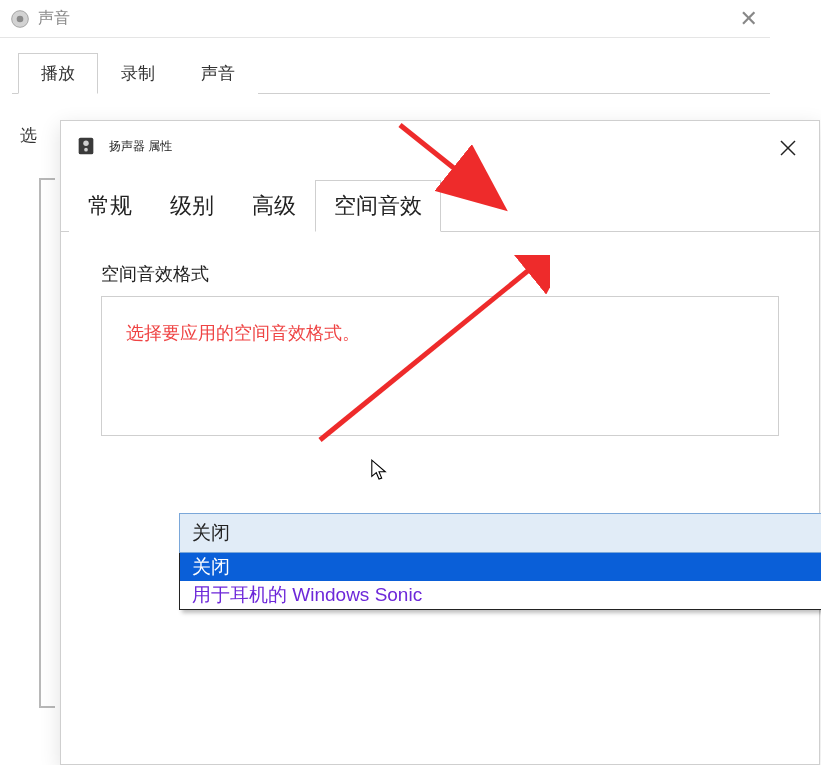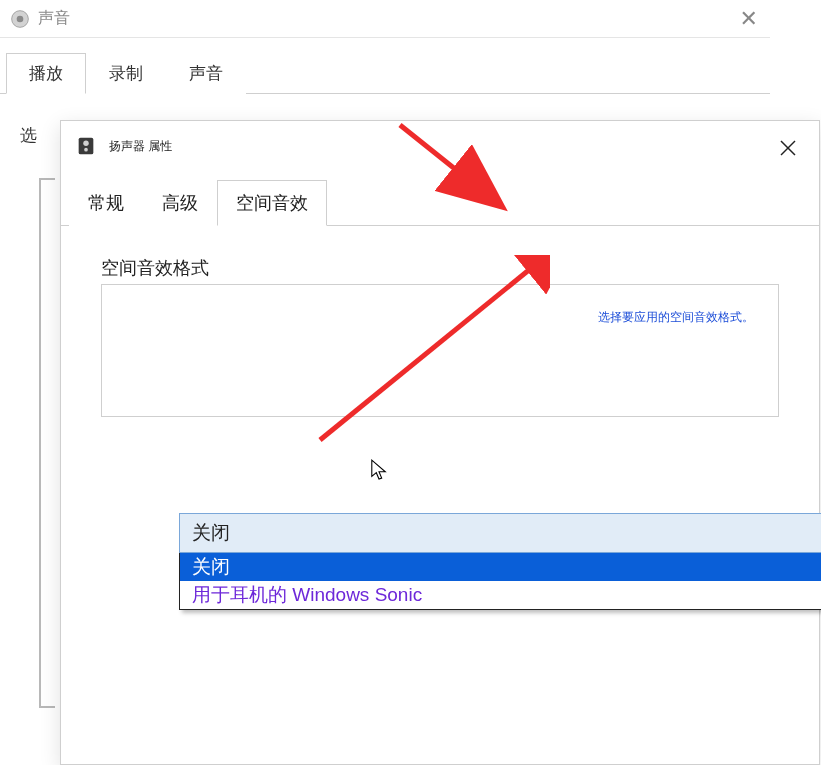--- a/index.html
+++ b/index.html
@@ -52,20 +52,21 @@
       color: #888;
       font-size: 22px;
       cursor: pointer;
     }
 
     .bg-tabs {
       display: flex;
       margin-top: 14px;
       padding-left: 6px;
       border-bottom: 1px solid #cfcfcf;
+      margin-left: 12px;
     }
     .bg-tab {
       padding: 8px 22px;
       font-size: 17px;
       color: #333;
       border: 1px solid transparent;
       border-bottom: none;
       cursor: pointer;
       position: relative;
       top: 1px;
@@ -136,51 +137,50 @@
     }
 
     .fg-tabs {
       display: flex;
       margin-top: 8px;
       padding-left: 8px;
       border-bottom: 1px solid #cfcfcf;
     }
     .fg-tab {
       padding: 10px 18px;
-      font-size: 18px;
+      font-size: 22px;
       color: #222;
       border: 1px solid transparent;
       border-bottom: none;
       cursor: pointer;
       position: relative;
       top: 1px;
       background: #fff;
     }
     .fg-tab.active {
       border-color: #cfcfcf;
       border-bottom: 1px solid #fff;
     }
 
     .fg-content {
       padding: 30px 40px;
     }
     .group-label {
       font-size: 18px;
       color: #222;
-      margin-bottom: 4px;
+      margin-bottom: 10px;
     }
     .group-box {
       border: 1px solid #cfcfcf;
       padding: 24px 24px 90px 24px;
       position: relative;
     }
     .instructions {
-      font-size: 12px;
-      color: #1d4ed8;
-      text-align: right;
+      font-size: 18px;
+      color: #ef4444;
     }
 
     
     .dropdown-wrap {
       position: absolute;
       left: 118px;
       top: 392px;
       width: 726px;
     }
     .dropdown-selected {
@@ -276,20 +276,21 @@
     <span class="fg-close">
       <svg width="16" height="16" viewBox="0 0 16 16">
         <line x1="1" y1="1" x2="15" y2="15" stroke="#222" stroke-width="1.5"></line>
         <line x1="15" y1="1" x2="1" y2="15" stroke="#222" stroke-width="1.5"></line>
       </svg>
     </span>
   </div>
 
   <div class="fg-tabs">
     <div class="fg-tab">常规</div>
+    <div class="fg-tab">级别</div>
     <div class="fg-tab">高级</div>
     <div class="fg-tab active">空间音效</div>
   </div>
 
   <div class="fg-content">
     <div class="group-label">空间音效格式</div>
     <div class="group-box">
       <div class="instructions">选择要应用的空间音效格式。</div>
     </div>
   </div>

